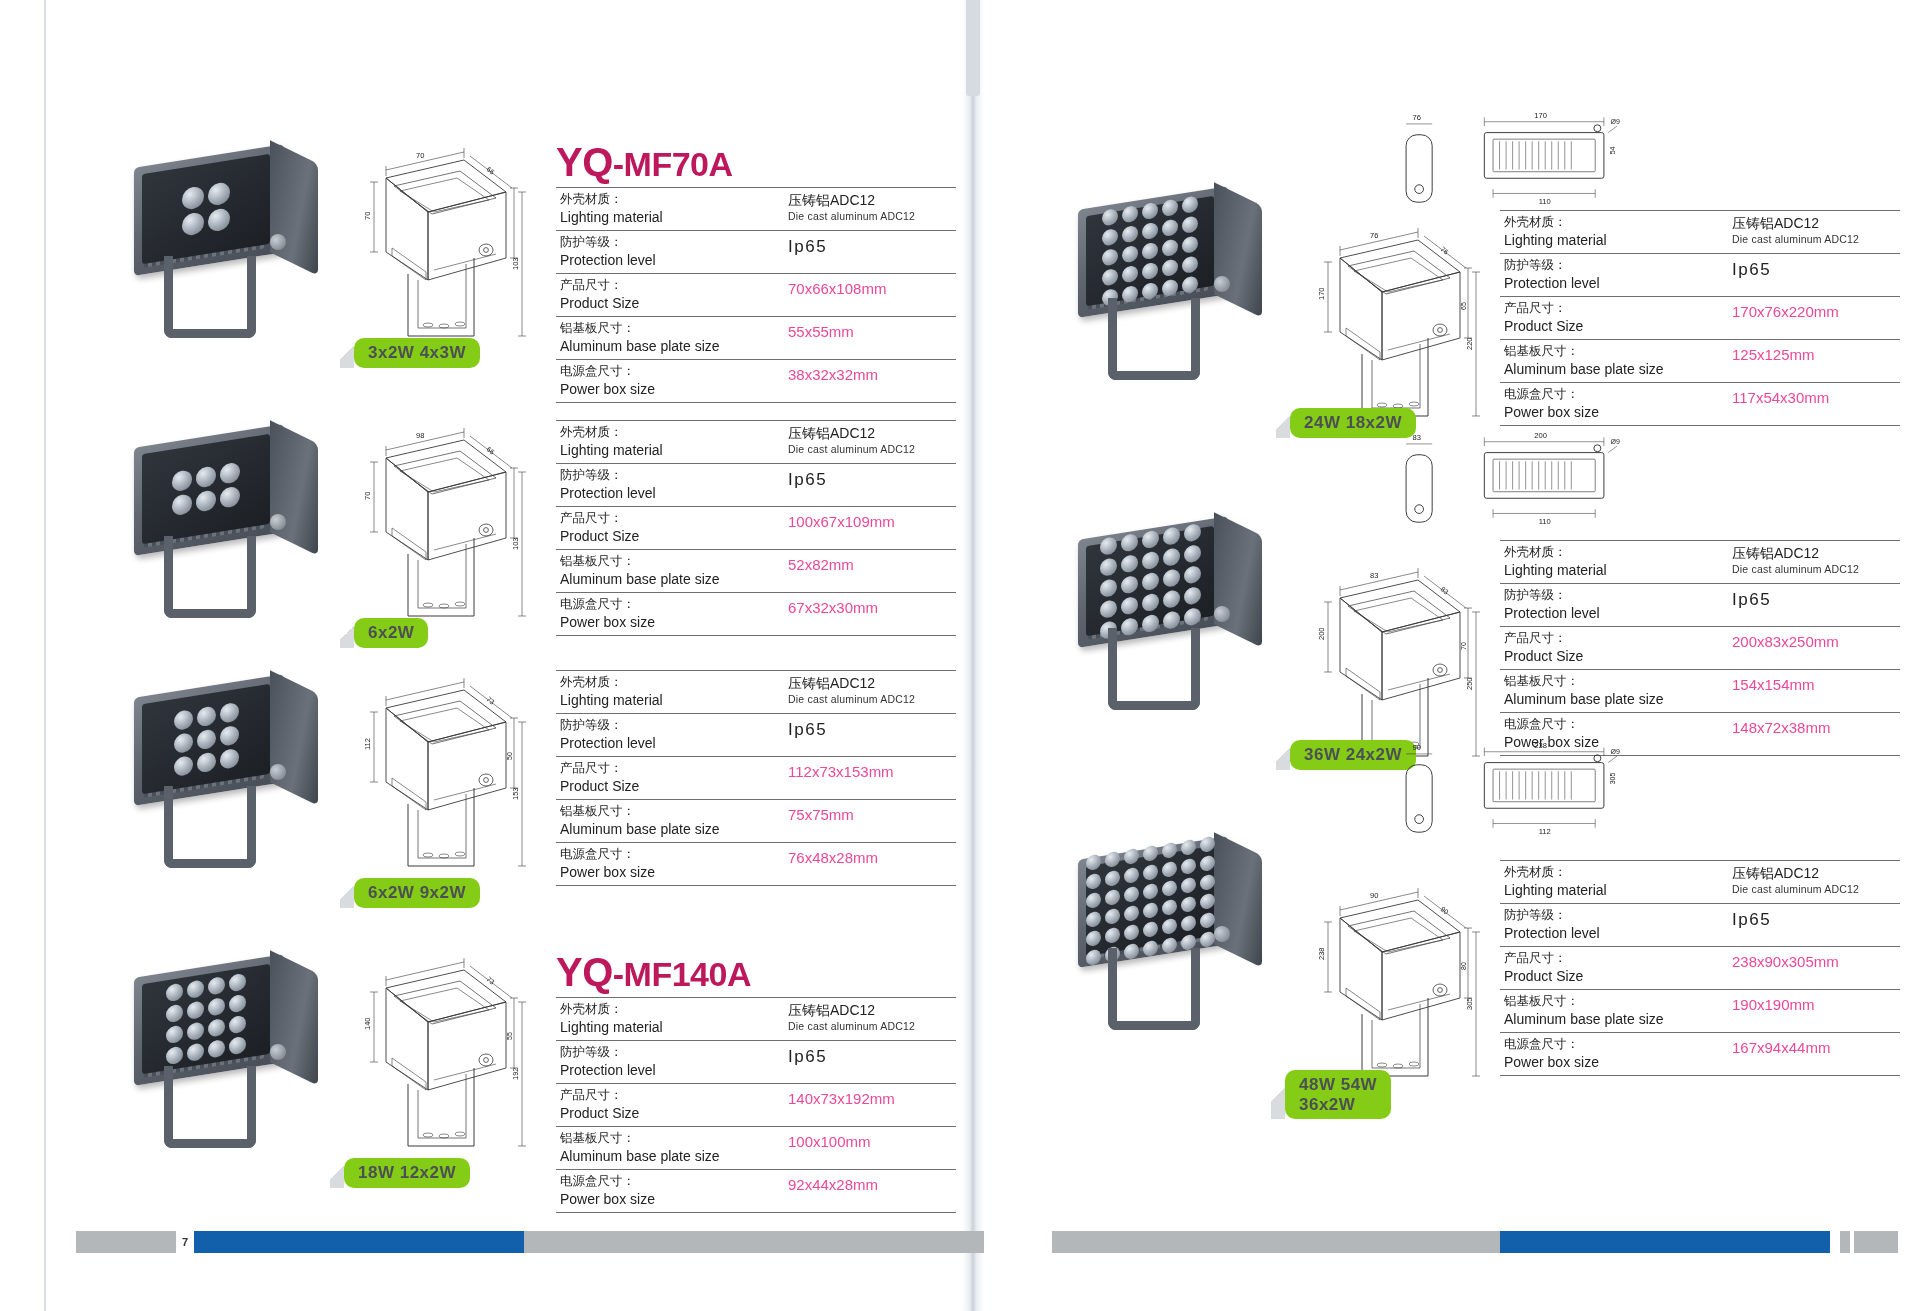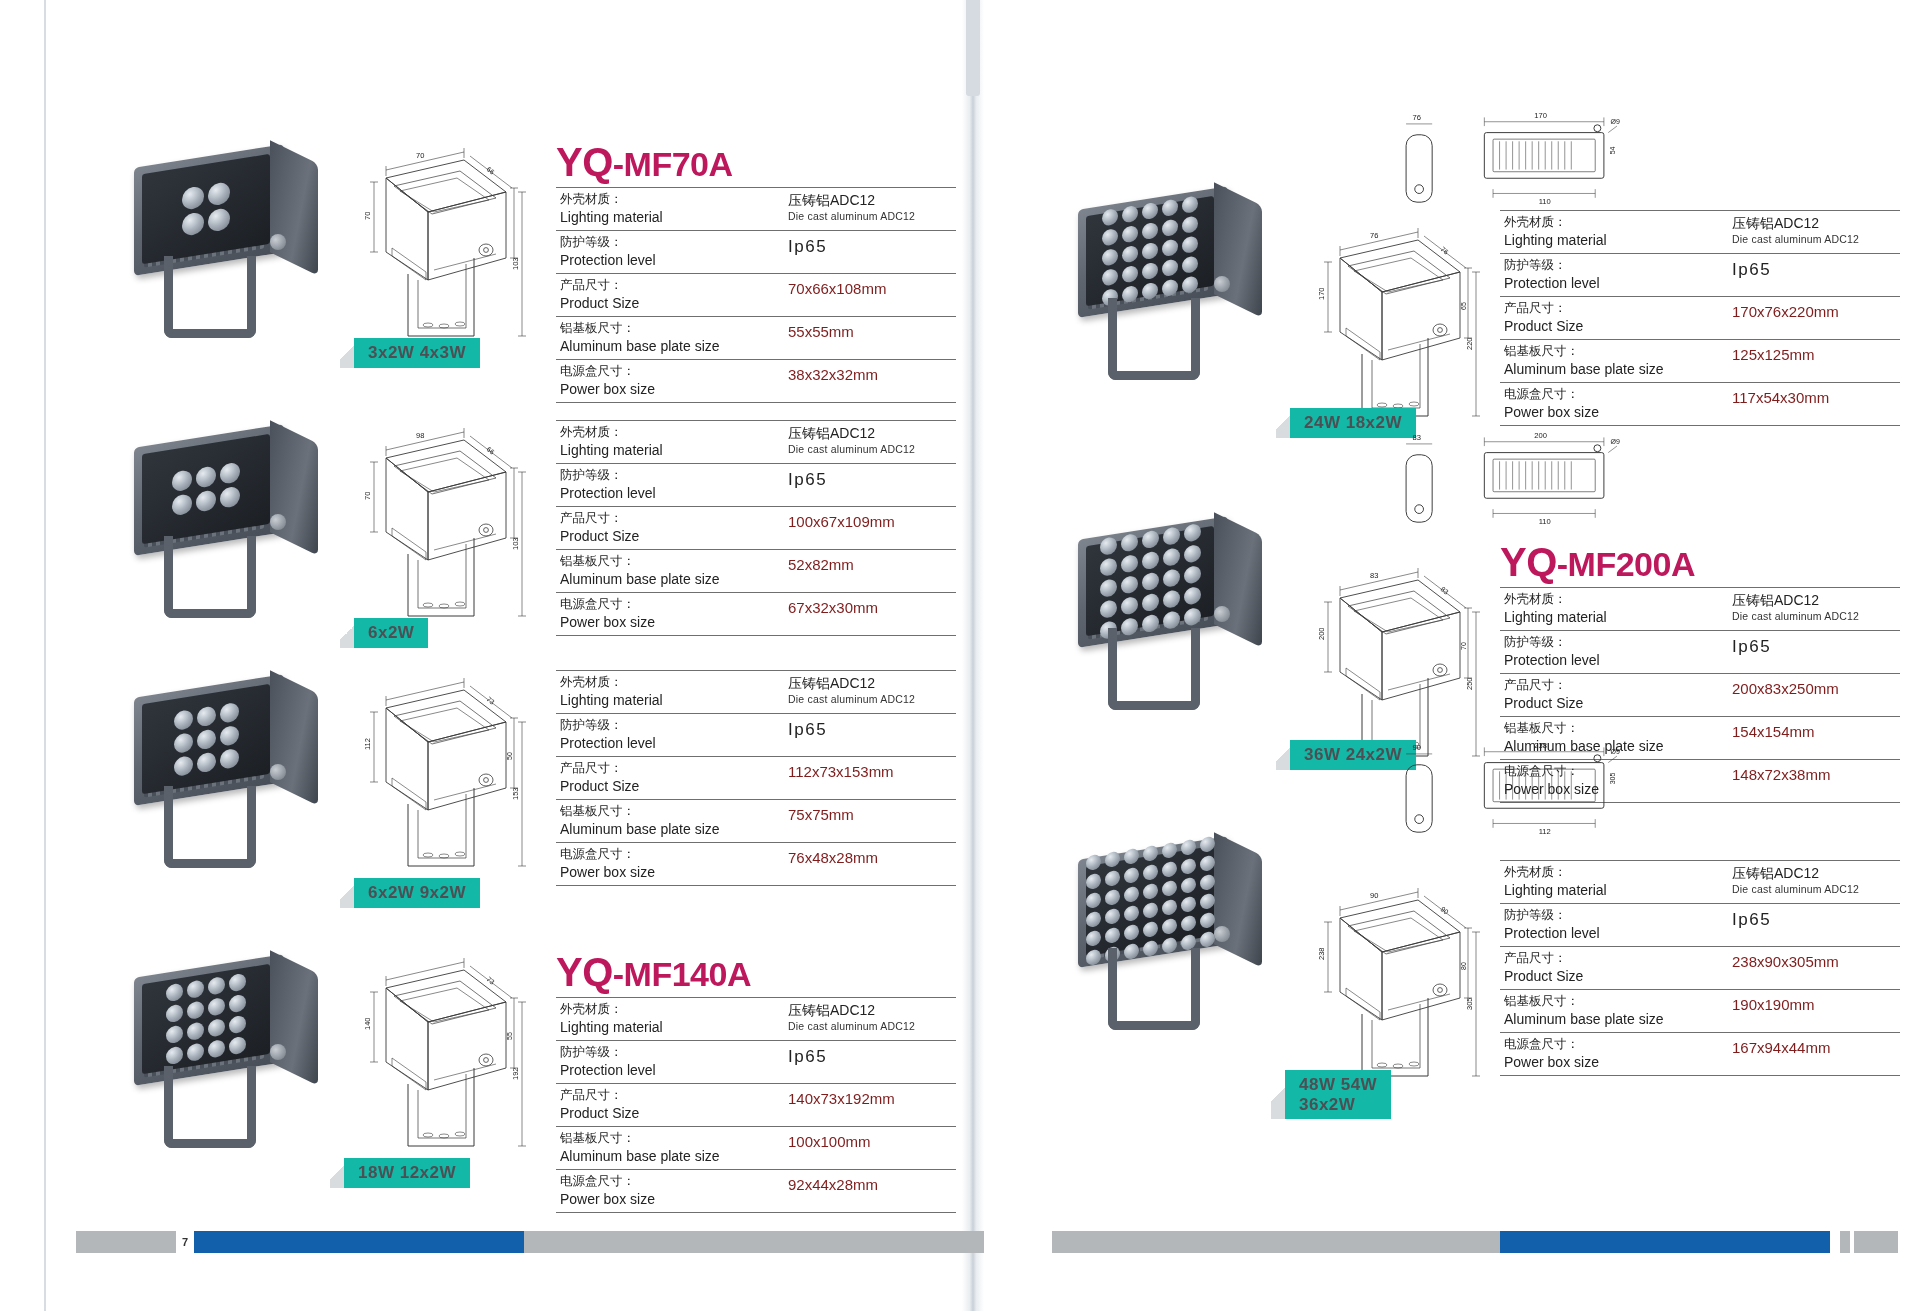--- a/index.html
+++ b/index.html
@@ -71,23 +71,23 @@
     background:repeating-linear-gradient(90deg,#4a5059 0 4px,#6b727b 4px 8px);
     border-radius:2px;
   }
 
   
   .draw { position:relative; width:100%; height:100%; }
   .draw svg { width:100%; height:100%; }
 
   
   .badge {
-    position:absolute; background:#14b8a6; color:#4c5054;
+    position:absolute; background:#84cc16; color:#4c5054;
     font-weight:bold; font-size:17px; letter-spacing:.5px;
-    padding:5px 14px; white-space:pre-line; line-height:1.15;
+    padding:5px 14px; white-space:pre-line; line-height:1.15;border-radius:10px;
   }
   .badge::before{
     content:""; position:absolute; left:-14px; top:0; width:14px; height:100%;
     background:linear-gradient(135deg,transparent 50%,#d9dcde 50%);
   }
 
   
   .title {
     font-size:34px; font-weight:700; color:#be185d; letter-spacing:-.5px;
     white-space:nowrap; margin-bottom:2px;
@@ -96,21 +96,21 @@
   table.spec { width:100%; border-collapse:collapse; }
   table.spec td { padding:0; vertical-align:top; }
   .spec tr { border-top:1.6px solid #6f6f6f; }
   .spec tr:last-child { border-bottom:1.6px solid #6f6f6f; }
   .cell-label { width:56%; padding:3px 0 4px 4px !important; }
   .cell-value { width:44%; padding:3px 0 4px 8px !important; }
   .lab-cn { font-size:12.5px; color:#222; line-height:1.35; }
   .lab-en { font-size:14px; color:#222; line-height:1.3; }
   .val-cn { font-size:14px; color:#222; line-height:1.35; }
   .val-en { font-size:10.5px; color:#333; line-height:1.3; letter-spacing:.2px; }
-  .val-main { font-size:15px; color:#7f1d1d; line-height:1.6; }
+  .val-main { font-size:15px; color:#ec4899; line-height:1.6; }
   .val-ip { font-size:17px; color:#222; letter-spacing:1.5px; line-height:1.5; }
 
   
   .footer { position:absolute; bottom:58px; height:22px; display:flex; align-items:center; }
   .f-grey { background:#b3b7ba; height:22px; }
   .f-blue { background:#1260ab; height:22px; }
   .pagenum { font-size:11px; color:#333; font-weight:bold; margin:0 6px; }
 </style>
 </head>
 <body>
@@ -895,23 +895,20 @@
     <text x="142" y="17" font-size="7" fill="#222" font-family="Liberation Sans">200</text>
     <text x="146" y="96" font-size="7" fill="#222" font-family="Liberation Sans">110</text>
     <text x="30" y="18" font-size="7" fill="#222" font-family="Liberation Sans">83</text>
     <text x="212" y="22" font-size="6.5" fill="#222" font-family="Liberation Sans">Ø9</text>
 
   </svg></div>
 
     <div class="badge" style="left:290px;top:210px;">36W  24x2W</div>
 
     <div class="info-wrap" style="">
-      <div class="title">
-        <span class="yq">YQ</span><span>-MF200A</span>
-      </div>
       <table class="spec">
             <tbody>
               <tr>
       <td class="cell-label">
         <div class="lab-cn">外壳材质：</div>
         <div class="lab-en">Lighting material</div>
       </td>
       <td class="cell-value">
                   <div class="val-cn">压铸铝ADC12</div>
                   <div class="val-en">Die cast aluminum ADC12</div>

